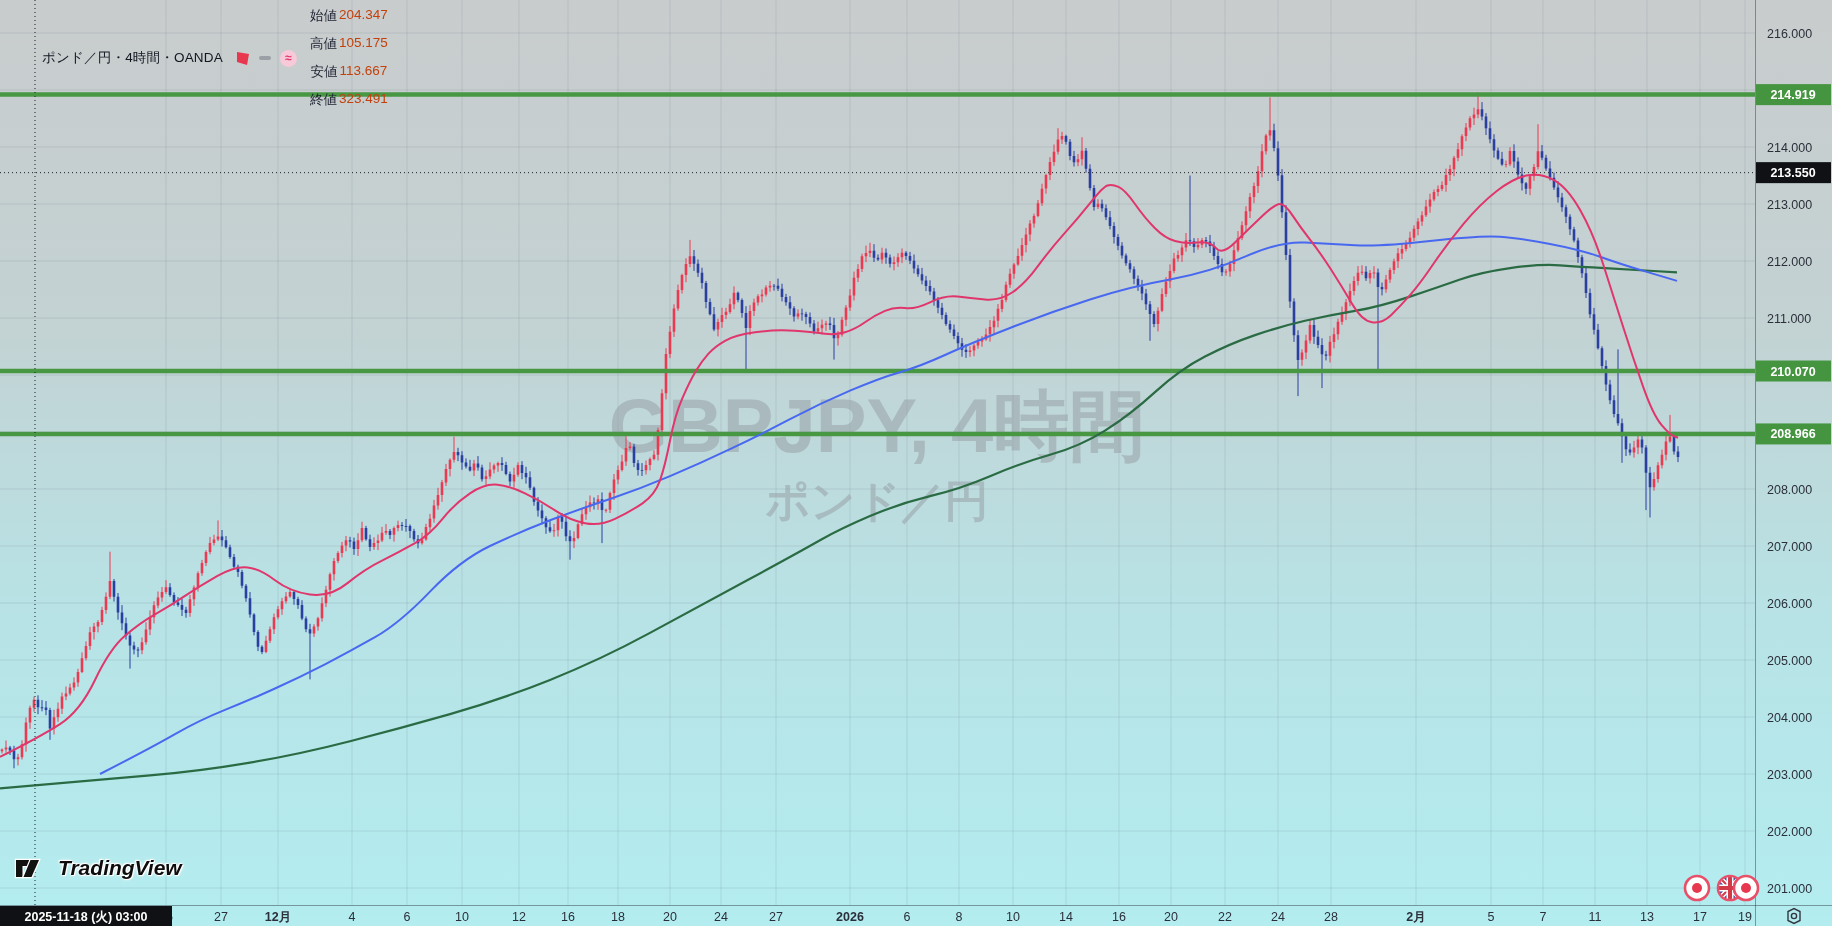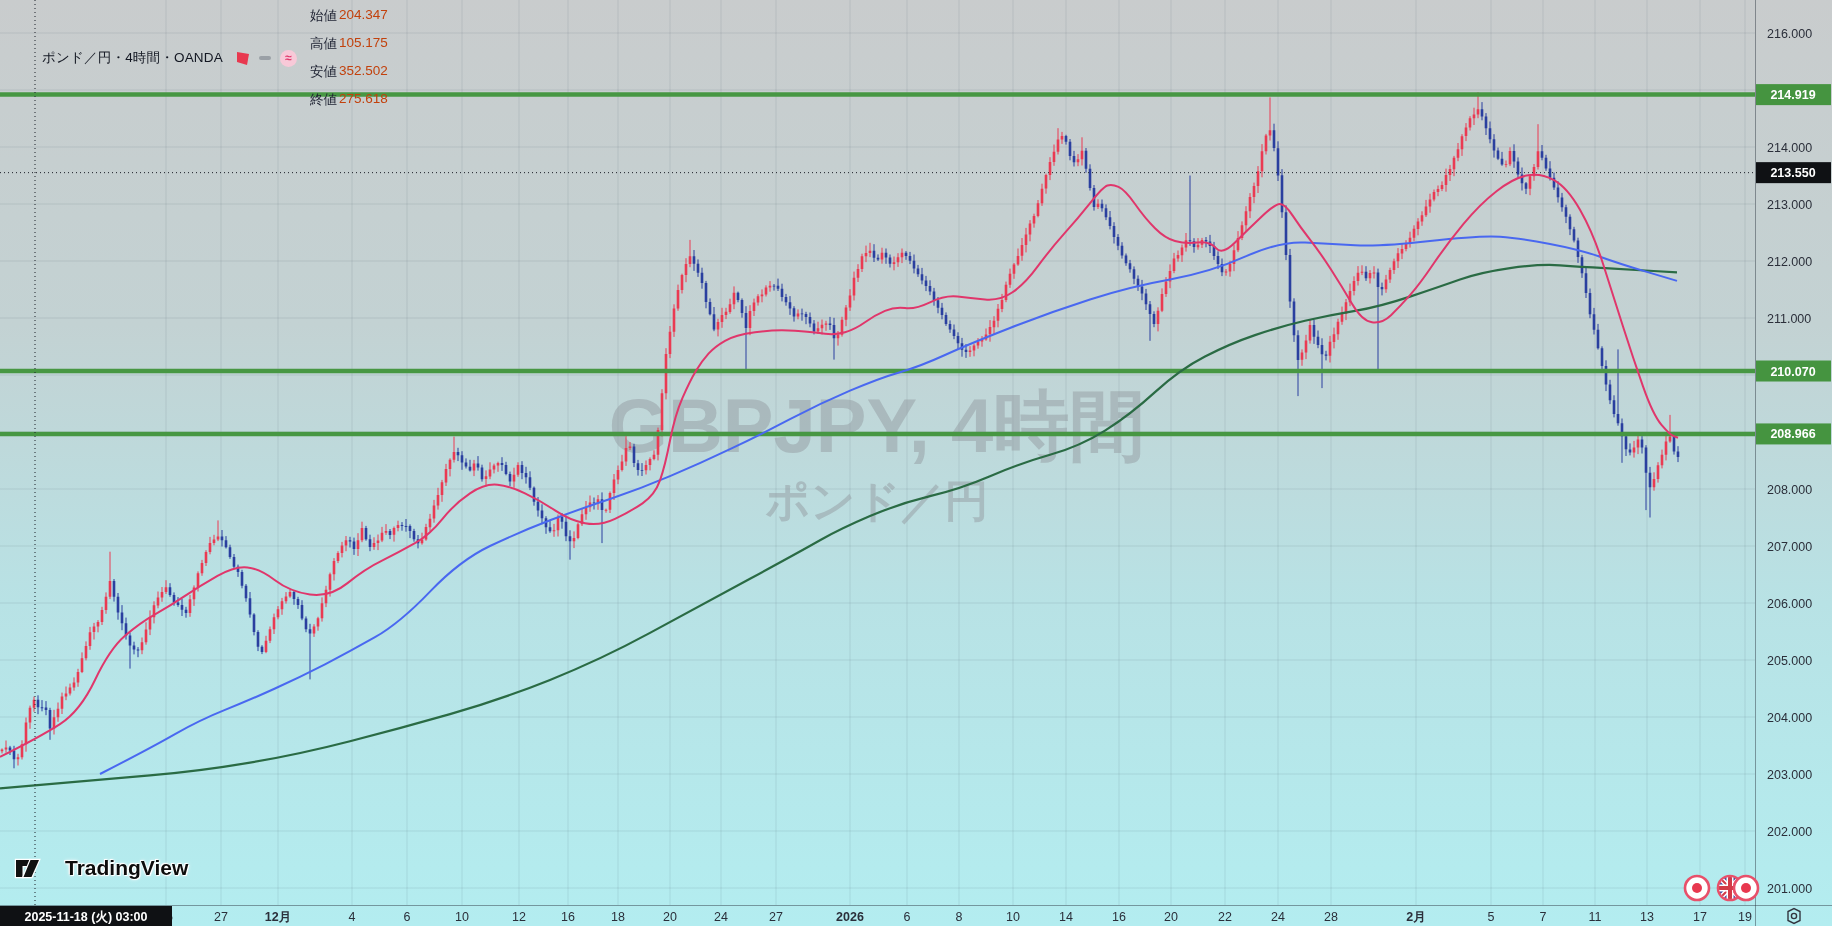--- a/index.html
+++ b/index.html
@@ -10,21 +10,21 @@
     font-size:13.5px;color:#131722;white-space:nowrap;z-index:5;margin-left:30px;}
   .legend .title{font-weight:500;letter-spacing:.2px;}
   .legend .icons{display:inline-flex;align-items:center;gap:9px;margin:0 6px;}
   .legend .dash{width:12px;height:4px;border-radius:2px;background:#9aa0a6;display:inline-block;}
   .legend .approx{width:17px;height:17px;border-radius:50%;background:#f8c9d8;color:#e0366b;
     display:inline-flex;align-items:center;justify-content:center;font-size:12px;font-weight:700;}
   .ohlc{display:inline-flex;align-items:center;gap:10px;flex-direction:column;}
   .ohlc .pair{display:inline-flex;gap:2px;}
   .ohlc .k{color:#1c2030;}
   .ohlc .v{color:#c2410c;}
-  .tvlogo{position:absolute;left:14px;top:856px;display:flex;align-items:flex-end;gap:24px;z-index:5;}
+  .tvlogo{position:absolute;left:14px;top:856px;display:flex;align-items:flex-end;gap:17px;z-index:5;font-style:italic;}
   .tvlogo .word{font-size:21px;font-weight:700;color:#0d0d0d;
     text-shadow:0 0 2px #fff,0 0 2px #fff,0 0 4px #fff,1px 1px 0 #fff,-1px -1px 0 #fff;}
   .flags{position:absolute;left:1682px;top:873px;z-index:5;}
   .corner-gear{position:absolute;left:1756px;top:905px;width:76px;height:21px;
     display:flex;align-items:center;justify-content:center;z-index:6;}
 </style>
 </head>
 <body>
 
 <div id="stage">
@@ -179,25 +179,25 @@
       <span class="pair">
           <span class="k">始値</span>
           <span class="v">204.347</span>
         </span>
       <span class="pair">
           <span class="k">高値</span>
           <span class="v">105.175</span>
         </span>
       <span class="pair">
           <span class="k">安値</span>
-          <span class="v">352.502</span>
+          <span class="v">113.667</span>
         </span>
       <span class="pair">
           <span class="k">終値</span>
-          <span class="v">275.618</span>
+          <span class="v">323.491</span>
         </span>
     </span>
   </div>
 
   <div class="tvlogo">
     <svg width="27" height="24">
       <g stroke="#ffffff" stroke-width="2.4" fill="#111111" paint-order="stroke">
         <path d="M2 4 h13 v6 h-6.5 v11 h-6.5 Z"></path>
         <path d="M16.5 4 h8.5 l-7.5 17 h-8 Z"></path>
       </g>

